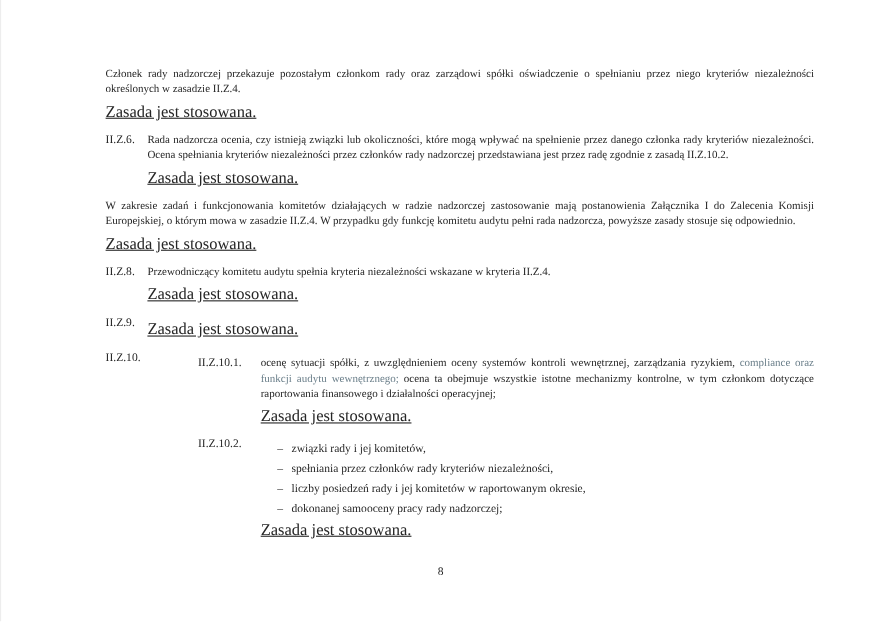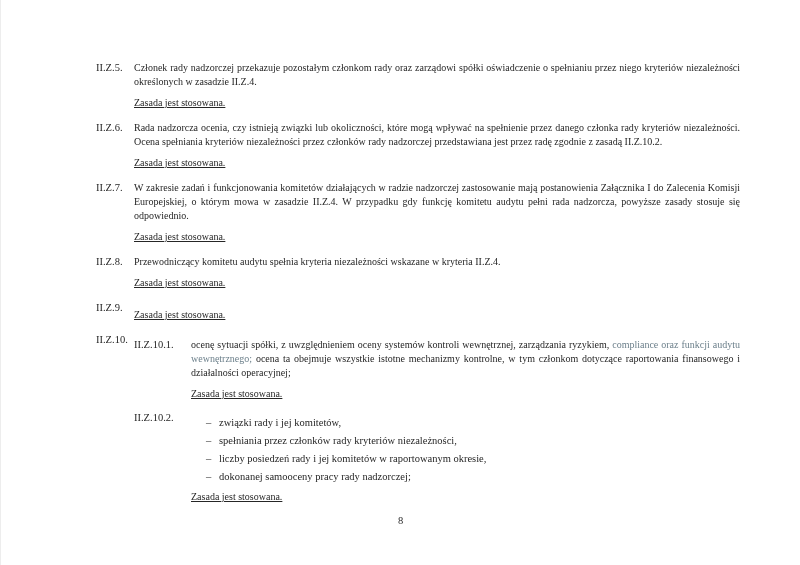--- a/index.html
+++ b/index.html
@@ -36,25 +36,25 @@
   .content { flex: 1 1 auto; min-width: 0; }
   .para {
     margin: 0;
     font-size: 10px;
     line-height: 14px;
     text-align: justify;
   }
   .seg.amended { color: var(--amend); }
   .compliance {
     margin: 7px 0 6px 0;
-    font-size: 10px;
+    font-size: 15px;
     line-height: 13px;
     text-decoration: underline;
   }
-  .item.sub { margin-top: 5px; }
+  .item.sub { margin-top: 5px; margin-left: 46px; }
   .bullet {
     display: flex;
     margin-top: 5px;
     font-size: 10.5px;
     line-height: 13px;
   }
   .dash { flex: 0 0 13px; margin-left: 15px; }
   .btext { flex: 1 1 auto; }
   .footer {
     position: absolute;
@@ -65,35 +65,33 @@
     font-size: 10.5px;
     line-height: 13px;
   }
 </style>
 </head>
 <body>
 
 <div class="page">
   <main class="doc">
       <div class="item top">
-        <div class="num">II.Z.5.</div>
         <div class="content">
           <p class="para"><span class="seg">Członek rady nadzorczej przekazuje pozostałym członkom rady oraz zarządowi spółki oświadczenie o spełnianiu przez niego kryteriów niezależności określonych w zasadzie II.Z.4.</span></p>
           <p class="compliance">Zasada jest stosowana.</p>
         </div>
       </div>
       <div class="item top">
         <div class="num">II.Z.6.</div>
         <div class="content">
           <p class="para"><span class="seg">Rada nadzorcza ocenia, czy istnieją związki lub okoliczności, które mogą wpływać na spełnienie przez danego członka rady kryteriów niezależności. Ocena spełniania kryteriów niezależności przez członków rady nadzorczej przedstawiana jest przez radę zgodnie z zasadą II.Z.10.2.</span></p>
           <p class="compliance">Zasada jest stosowana.</p>
         </div>
       </div>
       <div class="item top">
-        <div class="num">II.Z.7.</div>
         <div class="content">
           <p class="para"><span class="seg">W zakresie zadań i funkcjonowania komitetów działających w radzie nadzorczej zastosowanie mają postanowienia Załącznika I do Zalecenia Komisji Europejskiej, o którym mowa w zasadzie II.Z.4. W przypadku gdy funkcję komitetu audytu pełni rada nadzorcza, powyższe zasady stosuje się odpowiednio.</span></p>
           <p class="compliance">Zasada jest stosowana.</p>
         </div>
       </div>
       <div class="item top">
         <div class="num">II.Z.8.</div>
         <div class="content">
           <p class="para"><span class="seg">Przewodniczący komitetu audytu spełnia kryteria niezależności wskazane w kryteria II.Z.4.</span></p>
           <p class="compliance">Zasada jest stosowana.</p>

